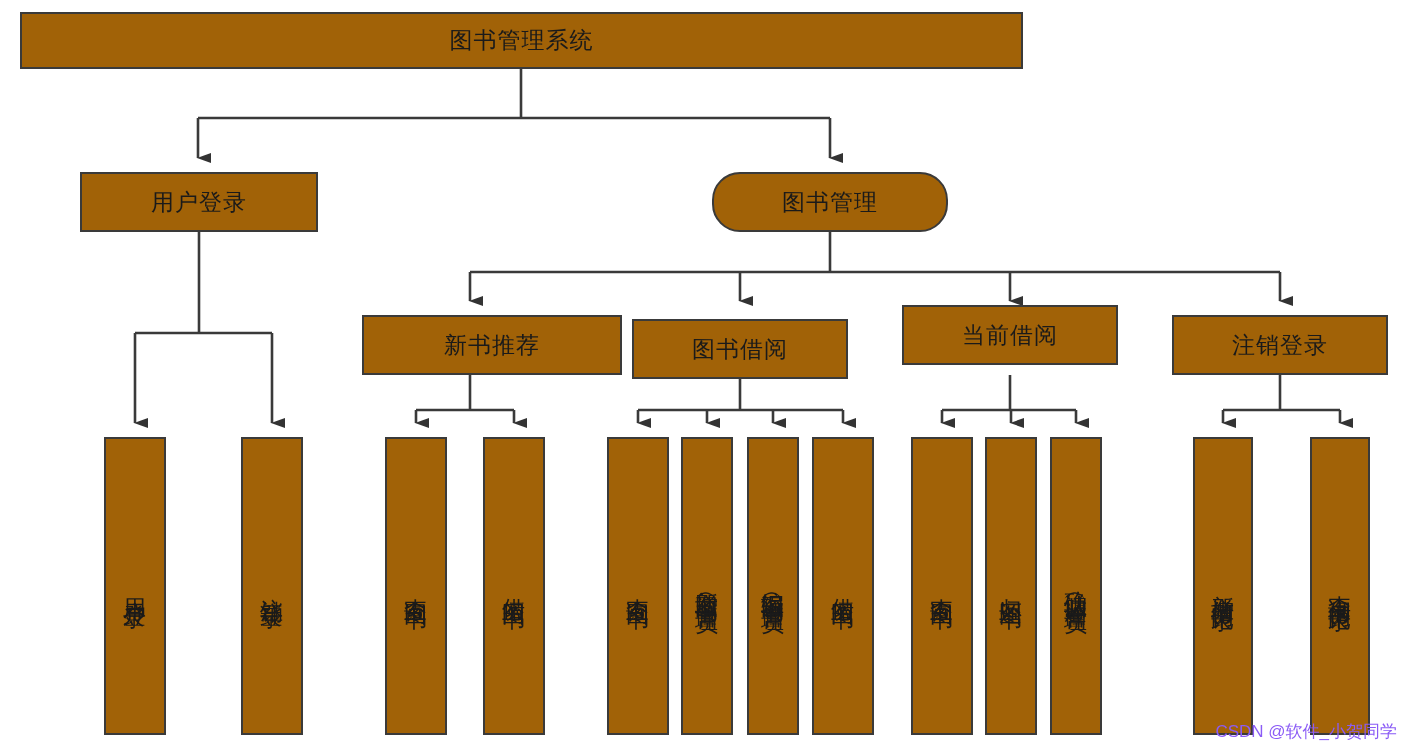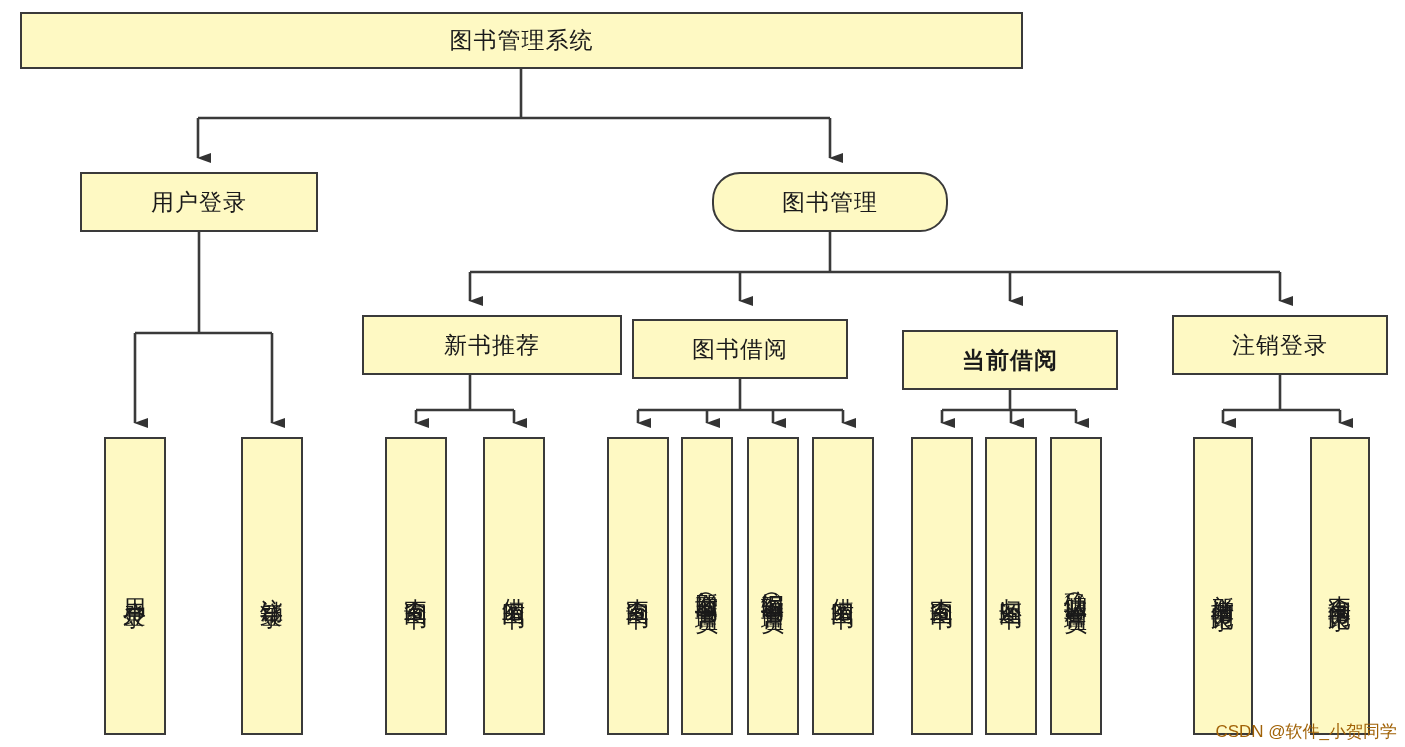--- a/index.html
+++ b/index.html
@@ -21,21 +21,21 @@
     position: absolute;
     left: 0;
     top: 0;
     width: 1405px;
     height: 747px;
     pointer-events: none;
   }
   .node {
     position: absolute;
     box-sizing: border-box;
-    background: #fef9c3;
+    background: #a16207;
     border: 2px solid #3a3a3a;
     display: flex;
     align-items: center;
     justify-content: center;
     color: #1a1a1a;
     z-index: 2;
   }
   .node.horiz {
     font-size: 23px;
     letter-spacing: 1px;
@@ -54,21 +54,21 @@
   .node.vert .vlabel {
     writing-mode: vertical-rl;
     text-orientation: upright;
     white-space: nowrap;
   }
   .watermark {
     position: absolute;
     right: 8px;
     bottom: 4px;
     font-size: 17px;
-    color: #a16207;
+    color: #8b5cf6;
     z-index: 5;
     white-space: nowrap;
   }
 </style>
 </head>
 <body>
 
 <div id="canvas">
 
   <svg class="wires" viewBox="0 0 1405 747" xmlns="http://www.w3.org/2000/svg">
@@ -134,21 +134,21 @@
   <div class="node horiz" style="left:712px; top:172px; width:236px; height:60px;border-radius:28px;">
     <span>图书管理</span>
   </div>
 
   <div class="node horiz" style="left:362px; top:315px; width:260px; height:60px;">
     <span>新书推荐</span>
   </div>
   <div class="node horiz" style="left:632px; top:319px; width:216px; height:60px;">
     <span>图书借阅</span>
   </div>
-  <div class="node horiz" style="left:902px; top:330px; width:216px; height:60px;font-weight:bold;">
+  <div class="node horiz" style="left:902px; top:305px; width:216px; height:60px;">
     <span>当前借阅</span>
   </div>
   <div class="node horiz" style="left:1172px; top:315px; width:216px; height:60px;">
     <span>注销登录</span>
   </div>
 
   <div class="node vert" style="left:104px; top:437px; width:62px; height:298px;">
     <span class="vlabel">用户登录</span>
   </div>
   <div class="node vert" style="left:241px; top:437px; width:62px; height:298px;">

